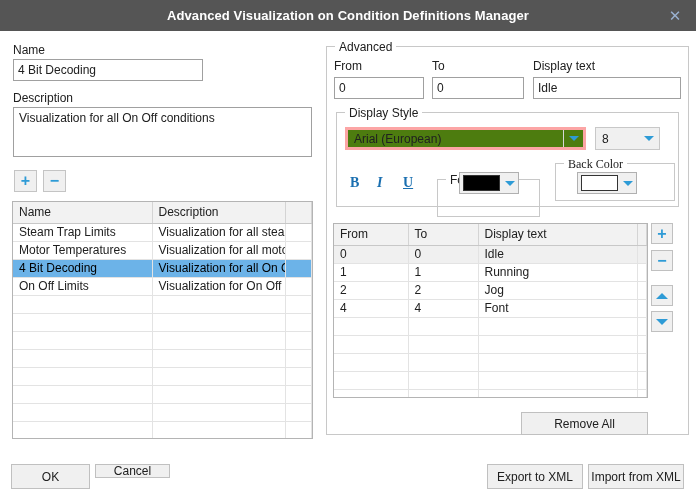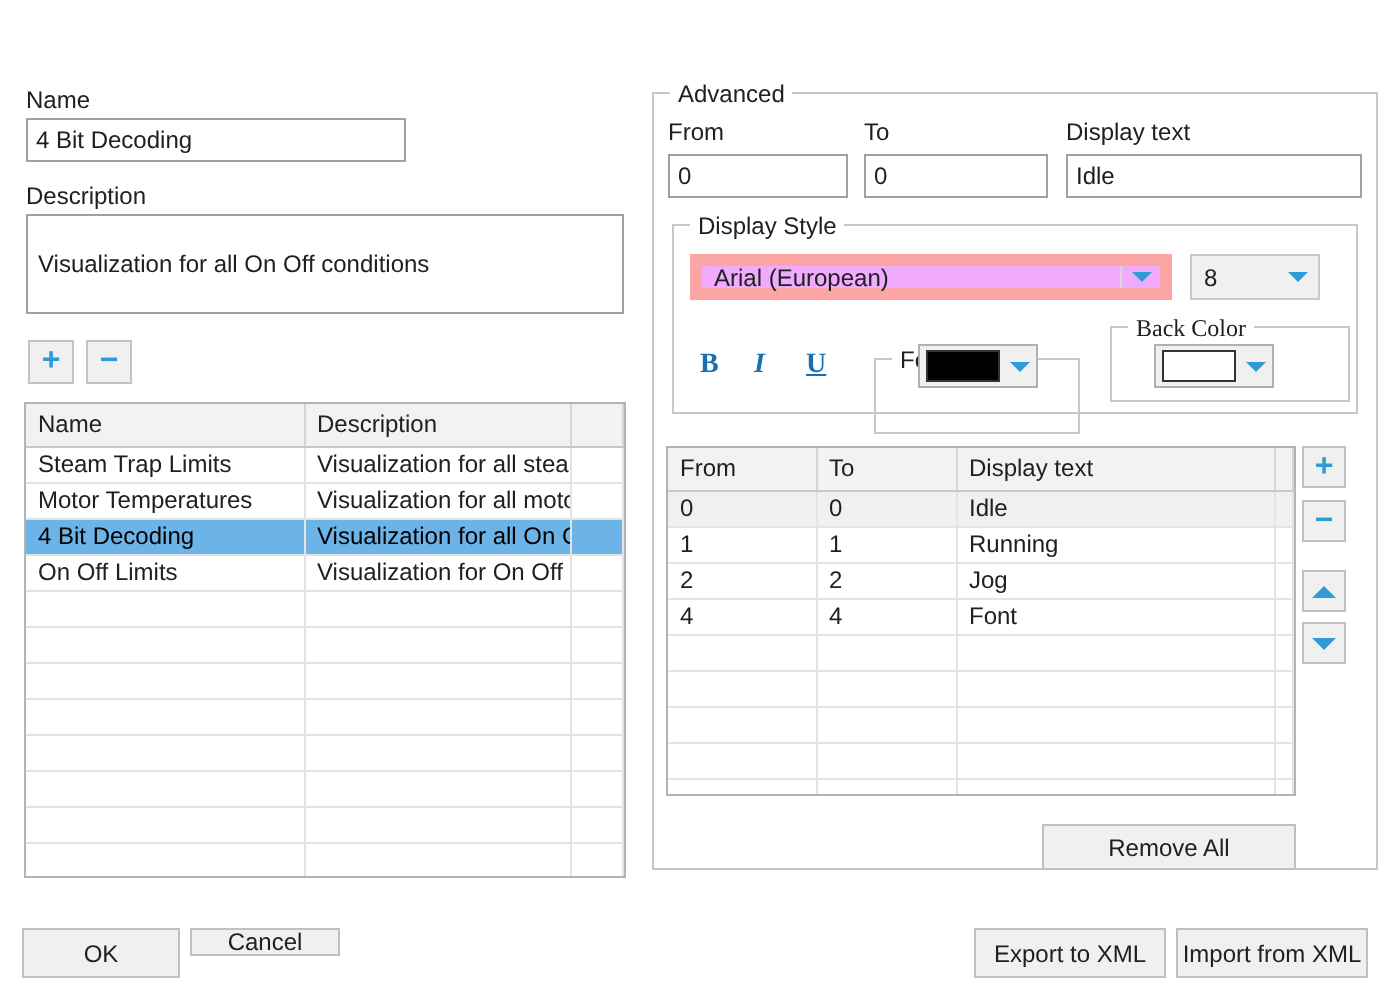--- a/index.html
+++ b/index.html
@@ -53,21 +53,21 @@
     color: #202020;
     padding: 2px 4px;
     outline: none;
   }
   .txtarea {
     border: 1px solid #a0a0a0;
     background: #ffffff;
     font-family: "Liberation Sans", sans-serif;
     font-size: 12px;
     color: #202020;
-    padding: 17px 5px;
+    padding: 3px 5px;
     resize: none;
     outline: none;
     line-height: 1.25;
   }
 
   
   .sqbtn {
     border: 1px solid #c4c4c4;
     background: #f0f0f0;
     color: #2e9bd6;
@@ -124,22 +124,22 @@
     top: -7px; left: 8px;
     background: #ffffff;
     padding: 0 4px;
     font-size: 12px;
     color: #202020;
   }
 
   
   .combo {
     position: absolute;
-    border: 6px solid #fca5a5;
-    background: #f0abfc;
+    border: 3px solid #fca5a5;
+    background: #4d7c0f;
     display: flex;
     align-items: center;
   }
   .combo .cval {
     flex: 1;
     padding: 0 6px;
     font-size: 12px;
     color: #202020;
     white-space: nowrap;
     overflow: hidden;
@@ -214,20 +214,24 @@
     border-right: 6px solid transparent;
     border-top: 6px solid #2e9bd6;
   }
   .plusglyph, .minusglyph { color: #2e9bd6; font-size: 16px; font-weight: bold; line-height: 1; }
 </style>
 </head>
 <body>
 
 <div id="app">
 
+  <div class="titlebar">
+    <span class="title">Advanced Visualization on Condition Definitions Manager</span>
+    <span class="closebtn">✕</span>
+  </div>
 
   <div class="lbl" style="position:absolute; left:13px; top:43px;">Name</div>
   <input class="txt" style="position: absolute; left: 13px; top: 59px; width: 190px; height: 22px;" value="4 Bit Decoding">
 
   <div class="lbl" style="position:absolute; left:13px; top:91px;">Description</div>
   <textarea class="txtarea" style="position: absolute; left: 13px; top: 107px; width: 299px; height: 50px;">Visualization for all On Off conditions</textarea>
 
   <div class="sqbtn" style="position:absolute; left:14px; top:170px; width:23px; height:22px;">
     <span class="plusglyph">+</span>
   </div>

